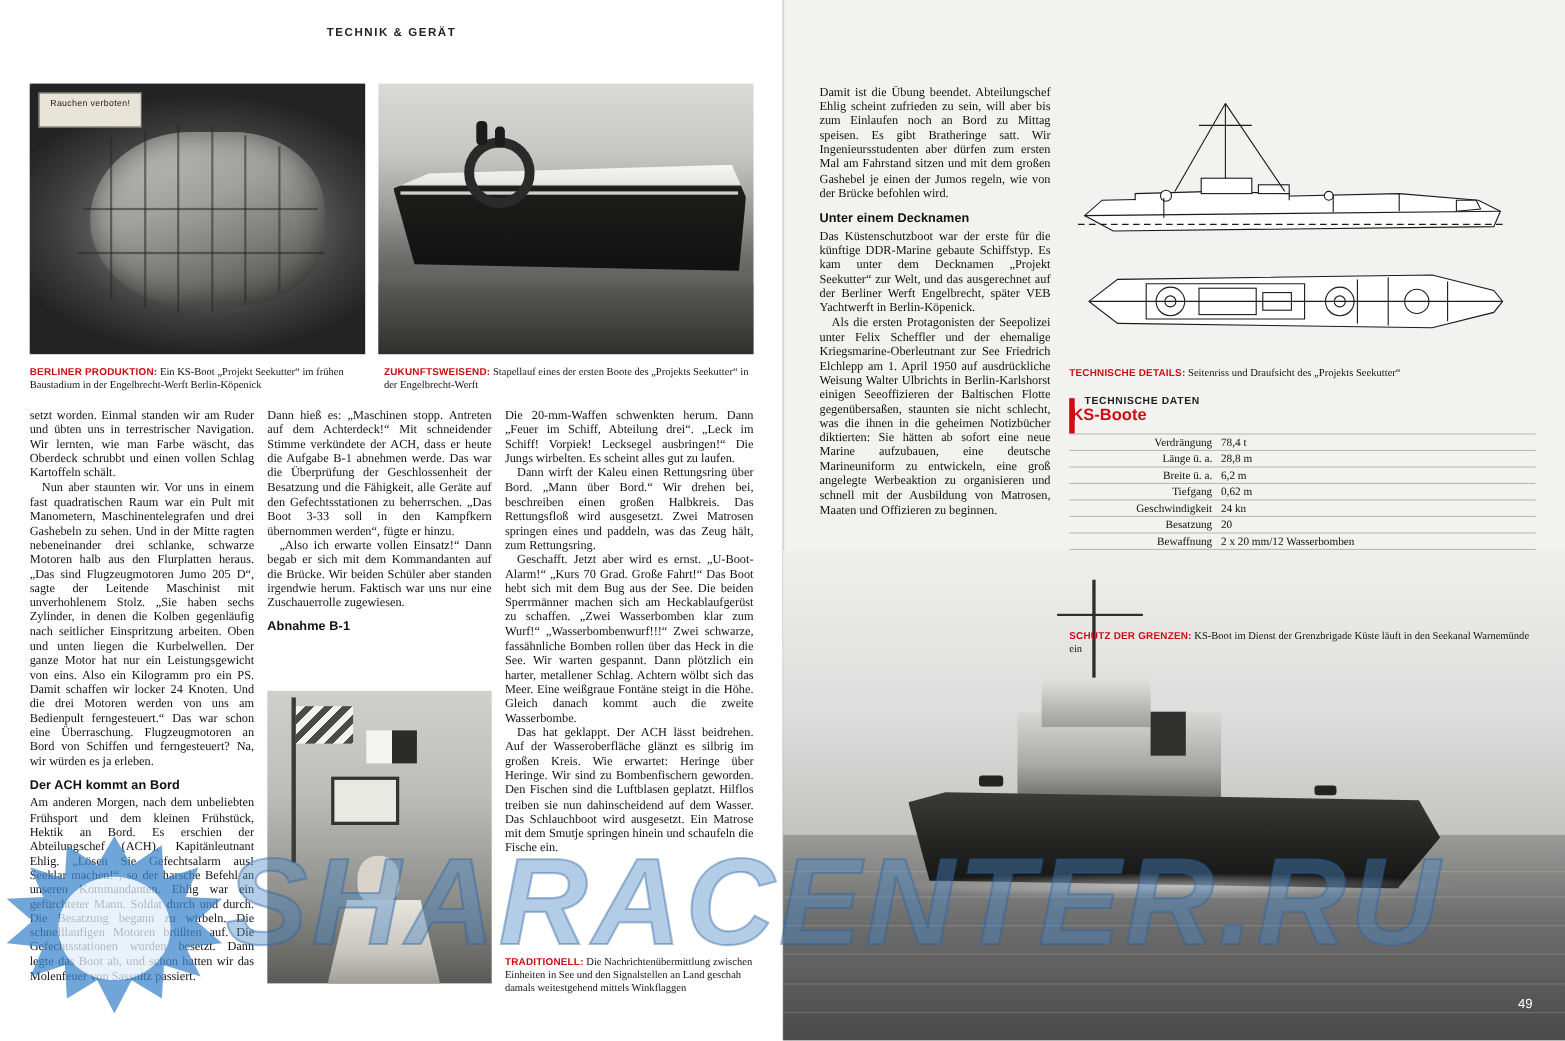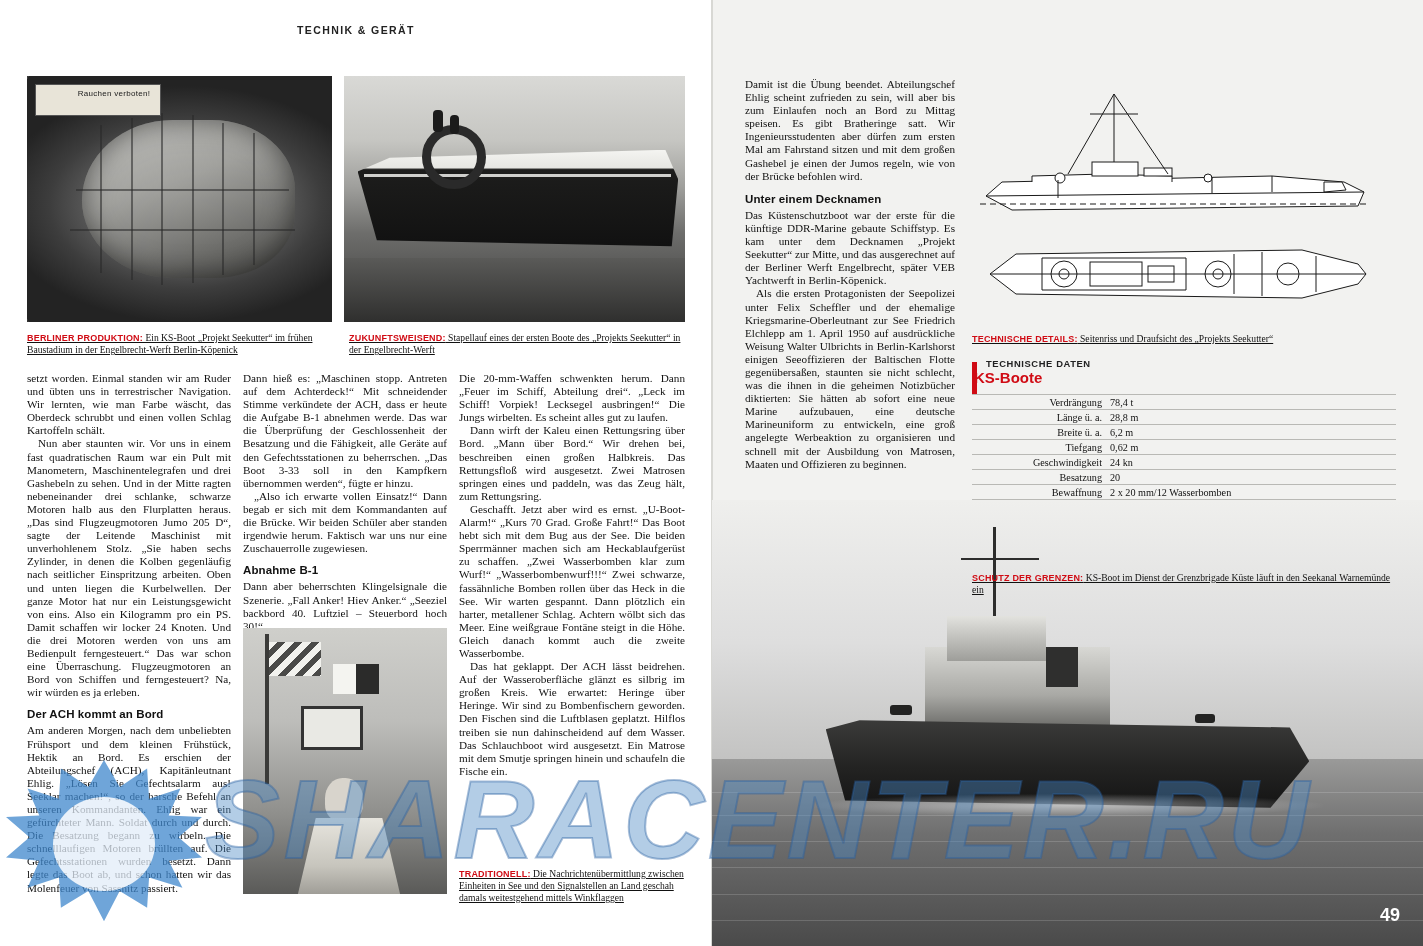--- a/index.html
+++ b/index.html
@@ -37,21 +37,20 @@
     position:absolute;left:18%;top:18%;width:70%;height:64%;
     border-radius:50% 46% 44% 50%/60% 52% 48% 58%;
     background:linear-gradient(160deg,#cfcfcb 0%,#a6a6a2 40%,#6f6f6c 75%,#454542 100%);
     box-shadow:inset 0 0 28px rgba(0,0,0,.55);
     opacity:.92;
   }
   #photo-slipway .rib{position:absolute;background:rgba(40,40,40,.55);}
   #photo-slipway .sign{
     position:absolute;left:8px;top:8px;width:92px;height:30px;background:#e8e4d8;
     border:1px solid #555;
-    padding-left:32px;
   }
   #photo-slipway .sign span{
     display:block;font-family:"Liberation Sans",sans-serif;font-size:8px;
     color:#1a1a1a;text-align:center;line-height:11px;padding-top:3px;letter-spacing:.3px;
   }
 
   
   #photo-launch{left:344px;top:76px;width:341px;height:246px;
     background:
       linear-gradient(180deg,#d9d9d6 0%,#c6c6c2 26%,#9f9f9c 45%,#6d6d6b 64%,#3a3a39 100%);
@@ -68,21 +67,21 @@
     position:absolute;left:23%;top:20%;width:46px;height:46px;border-radius:50%;
     border:9px solid #2a2a2a;background:transparent;
   }
   #photo-launch .water{
     position:absolute;left:0;right:0;bottom:0;height:26%;
     background:linear-gradient(180deg,#5a5a58 0%,#2f2f2e 100%);
   }
   #photo-launch .fig{position:absolute;background:#1b1b1b;}
 
   .caption{
-    position:absolute;font-family:"Liberation Serif",serif;font-size:9.6px;line-height:12.2px;color:#111;text-decoration:underline;
+    position:absolute;font-family:"Liberation Serif",serif;font-size:9.6px;line-height:12.2px;color:#111;
   }
   .caption b{font-family:"Liberation Sans",sans-serif;font-size:9px;color:#d00b14;letter-spacing:.2px;}
   #cap-left{left:27px;top:332px;width:305px;}
   #cap-right{left:349px;top:332px;width:336px;}
 
   
   .col{position:absolute;font-size:11.2px;line-height:13.1px;text-align:justify;
        font-family:"Liberation Serif",serif;color:#111;hyphens:auto;}
   .col p{margin:0;text-indent:11px;}
   .col p.first{text-indent:0;}
@@ -172,22 +171,22 @@
     clip-path:polygon(50% 0%,58% 16%,72% 5%,73% 23%,89% 17%,83% 33%,100% 34%,88% 46%,
       100% 58%,83% 60%,90% 76%,73% 70%,72% 88%,58% 78%,50% 96%,42% 78%,28% 88%,27% 70%,
       11% 76%,17% 60%,0% 58%,12% 46%,0% 34%,17% 33%,11% 17%,27% 23%,28% 5%,42% 16%);
   }
   #watermark .star .inner{
     position:absolute;left:24%;top:22%;width:52%;height:56%;border-radius:50%;
     background:#ffffff;opacity:.85;
   }
 
   .folio{
-    position:absolute;font-family:"Liberation Sans",sans-serif;font-weight:700;
-    font-size:18px;color:#ffffff;
+    position:absolute;font-family:"Liberation Sans",sans-serif;font-weight:400;
+    font-size:12px;color:#ffffff;
   }
   #folio-left{left:27px;top:905px;color:#ffffff;}
   #folio-right{left:1380px;top:905px;color:#ffffff;}
 </style>
 </head>
 <body>
 
 <div class="spread">
 
   <div class="page page-left"></div>
@@ -231,21 +230,20 @@
     <p class="first">setzt worden. Einmal standen wir am Ruder und übten uns in terrestrischer Navigation. Wir lernten, wie man Farbe wäscht, das Oberdeck schrubbt und einen vollen Schlag Kartoffeln schält.</p>
     <p>Nun aber staunten wir. Vor uns in einem fast quadratischen Raum war ein Pult mit Manometern, Maschinentelegrafen und drei Gashebeln zu sehen. Und in der Mitte ragten nebeneinander drei schlanke, schwarze Motoren halb aus den Flurplatten heraus. „Das sind Flugzeugmotoren Jumo 205 D“, sagte der Leitende Maschinist mit unverhohlenem Stolz. „Sie haben sechs Zylinder, in denen die Kolben gegenläufig nach seitlicher Einspritzung arbeiten. Oben und unten liegen die Kurbelwellen. Der ganze Motor hat nur ein Leistungsgewicht von eins. Also ein Kilogramm pro ein PS. Damit schaffen wir locker 24 Knoten. Und die drei Motoren werden von uns am Bedienpult ferngesteuert.“ Das war schon eine Überraschung. Flugzeugmotoren an Bord von Schiffen und ferngesteuert? Na, wir würden es ja erleben.</p>
     <h3>Der ACH kommt an Bord</h3>
     <p class="first">Am anderen Morgen, nach dem unbeliebten Frühsport und dem kleinen Frühstück, Hektik an Bord. Es erschien der Abteilungschef (ACH), Kapitänleutnant Ehlig. „Lösen Sie Gefechtsalarm aus! Seeklar machen!“, so der harsche Befehl an unseren Kommandanten. Ehlig war ein gefürchteter Mann. Soldat durch und durch. Die Besatzung begann zu wirbeln. Die schnelllaufigen Motoren brüllten auf. Die Gefechtsstationen wurden besetzt. Dann legte das Boot ab, und schon hatten wir das Molenfeuer von Sassnitz passiert.</p>
   </div>
 
   <div class="col" id="col2">
     <p class="first">Dann hieß es: „Maschinen stopp. Antreten auf dem Achterdeck!“ Mit schneidender Stimme verkündete der ACH, dass er heute die Aufgabe B-1 abnehmen werde. Das war die Überprüfung der Geschlossenheit der Besatzung und die Fähigkeit, alle Geräte auf den Gefechtsstationen zu beherrschen. „Das Boot 3-33 soll in den Kampfkern übernommen werden“, fügte er hinzu.</p>
     <p>„Also ich erwarte vollen Einsatz!“ Dann begab er sich mit dem Kommandanten auf die Brücke. Wir beiden Schüler aber standen irgendwie herum. Faktisch war uns nur eine Zuschauerrolle zugewiesen.</p>
     <h3>Abnahme B-1</h3>
-    <p class="first">Dann aber beherrschten Klingelsignale die Szenerie. „Fall Anker! Hiev Anker.“ „Seeziel backbord 40. Luftziel – Steuerbord hoch 30!“</p>
   </div>
 
   <div class="col" id="col3">
     <p class="first">Die 20-mm-Waffen schwenkten herum. Dann „Feuer im Schiff, Abteilung drei“. „Leck im Schiff! Vorpiek! Lecksegel ausbringen!“ Die Jungs wirbelten. Es scheint alles gut zu laufen.</p>
     <p>Dann wirft der Kaleu einen Rettungsring über Bord. „Mann über Bord.“ Wir drehen bei, beschreiben einen großen Halbkreis. Das Rettungsfloß wird ausgesetzt. Zwei Matrosen springen eines und paddeln, was das Zeug hält, zum Rettungsring.</p>
     <p>Geschafft. Jetzt aber wird es ernst. „U-Boot-Alarm!“ „Kurs 70 Grad. Große Fahrt!“ Das Boot hebt sich mit dem Bug aus der See. Die beiden Sperrmänner machen sich am Heckablaufgerüst zu schaffen. „Zwei Wasserbomben klar zum Wurf!“ „Wasserbombenwurf!!!“ Zwei schwarze, fassähnliche Bomben rollen über das Heck in die See. Wir warten gespannt. Dann plötzlich ein harter, metallener Schlag. Achtern wölbt sich das Meer. Eine weißgraue Fontäne steigt in die Höhe. Gleich danach kommt auch die zweite Wasserbombe.</p>
     <p>Das hat geklappt. Der ACH lässt beidrehen. Auf der Wasseroberfläche glänzt es silbrig im großen Kreis. Wie erwartet: Heringe über Heringe. Wir sind zu Bombenfischern geworden. Den Fischen sind die Luftblasen geplatzt. Hilflos treiben sie nun dahinscheidend auf dem Wasser. Das Schlauchboot wird ausgesetzt. Ein Matrose mit dem Smutje springen hinein und schaufeln die Fische ein.</p>
   </div>
 
   <div class="photo" id="photo-flags">
@@ -256,21 +254,21 @@
     <div class="sailor-head"></div>
     <div class="sailor-body"></div>
   </div>
   <div class="caption" id="cap-flags">
     <b>TRADITIONELL:</b><span> Die Nachrichtenübermittlung zwischen Einheiten in See und den Signalstellen an Land geschah damals weitestgehend mittels Winkflaggen</span>
   </div>
 
   <div class="col" id="col4">
     <p class="first">Damit ist die Übung beendet. Abteilungschef Ehlig scheint zufrieden zu sein, will aber bis zum Einlaufen noch an Bord zu Mittag speisen. Es gibt Bratheringe satt. Wir Ingenieursstudenten aber dürfen zum ersten Mal am Fahrstand sitzen und mit dem großen Gashebel je einen der Jumos regeln, wie von der Brücke befohlen wird.</p>
     <h3>Unter einem Decknamen</h3>
-    <p class="first">Das Küstenschutzboot war der erste für die künftige DDR-Marine gebaute Schiffstyp. Es kam unter dem Decknamen „Projekt Seekutter“ zur Mitte, und das ausgerechnet auf der Berliner Werft Engelbrecht, später VEB Yachtwerft in Berlin-Köpenick.</p>
+    <p class="first">Das Küstenschutzboot war der erste für die künftige DDR-Marine gebaute Schiffstyp. Es kam unter dem Decknamen „Projekt Seekutter“ zur Welt, und das ausgerechnet auf der Berliner Werft Engelbrecht, später VEB Yachtwerft in Berlin-Köpenick.</p>
     <p>Als die ersten Protagonisten der Seepolizei unter Felix Scheffler und der ehemalige Kriegsmarine-Oberleutnant zur See Friedrich Elchlepp am 1. April 1950 auf ausdrückliche Weisung Walter Ulbrichts in Berlin-Karlshorst einigen Seeoffizieren der Baltischen Flotte gegenübersaßen, staunten sie nicht schlecht, was die ihnen in die geheimen Notizbücher diktierten: Sie hätten ab sofort eine neue Marine aufzubauen, eine deutsche Marineuniform zu entwickeln, eine groß angelegte Werbeaktion zu organisieren und schnell mit der Ausbildung von Matrosen, Maaten und Offizieren zu beginnen.</p>
   </div>
 
   <div id="drawing">
     <svg width="424" height="252" viewBox="0 0 424 252">
       <g fill="none" stroke="#1a1a1a" stroke-width="1">
 
         <path d="M14 118 L30 104 L300 98 L372 104 L392 114 L386 128 L40 132 Z" fill="#ffffff"></path>
         <path d="M14 118 L392 114"></path>
         <path d="M60 104 L60 98 L132 96 L200 98 L200 104" fill="#ffffff"></path>

